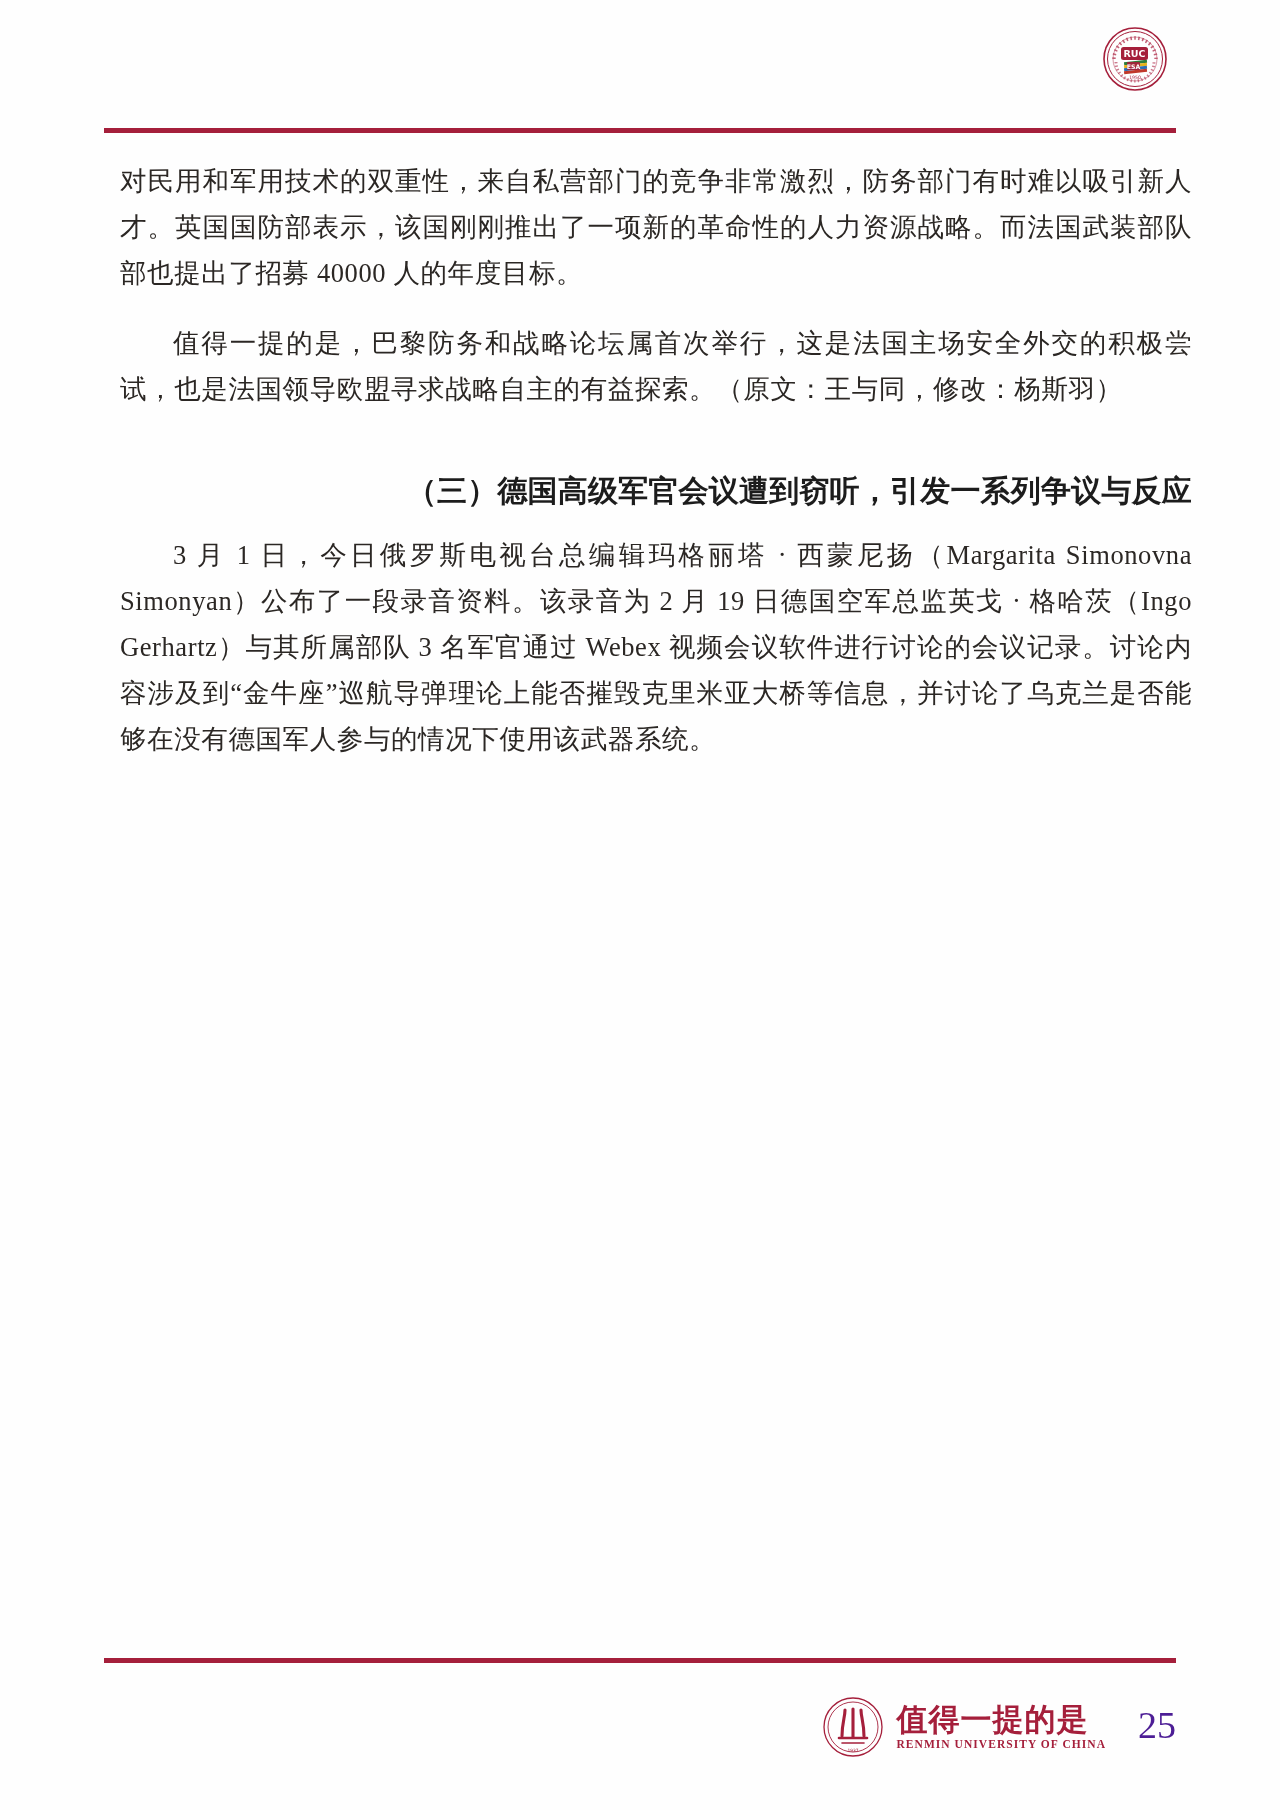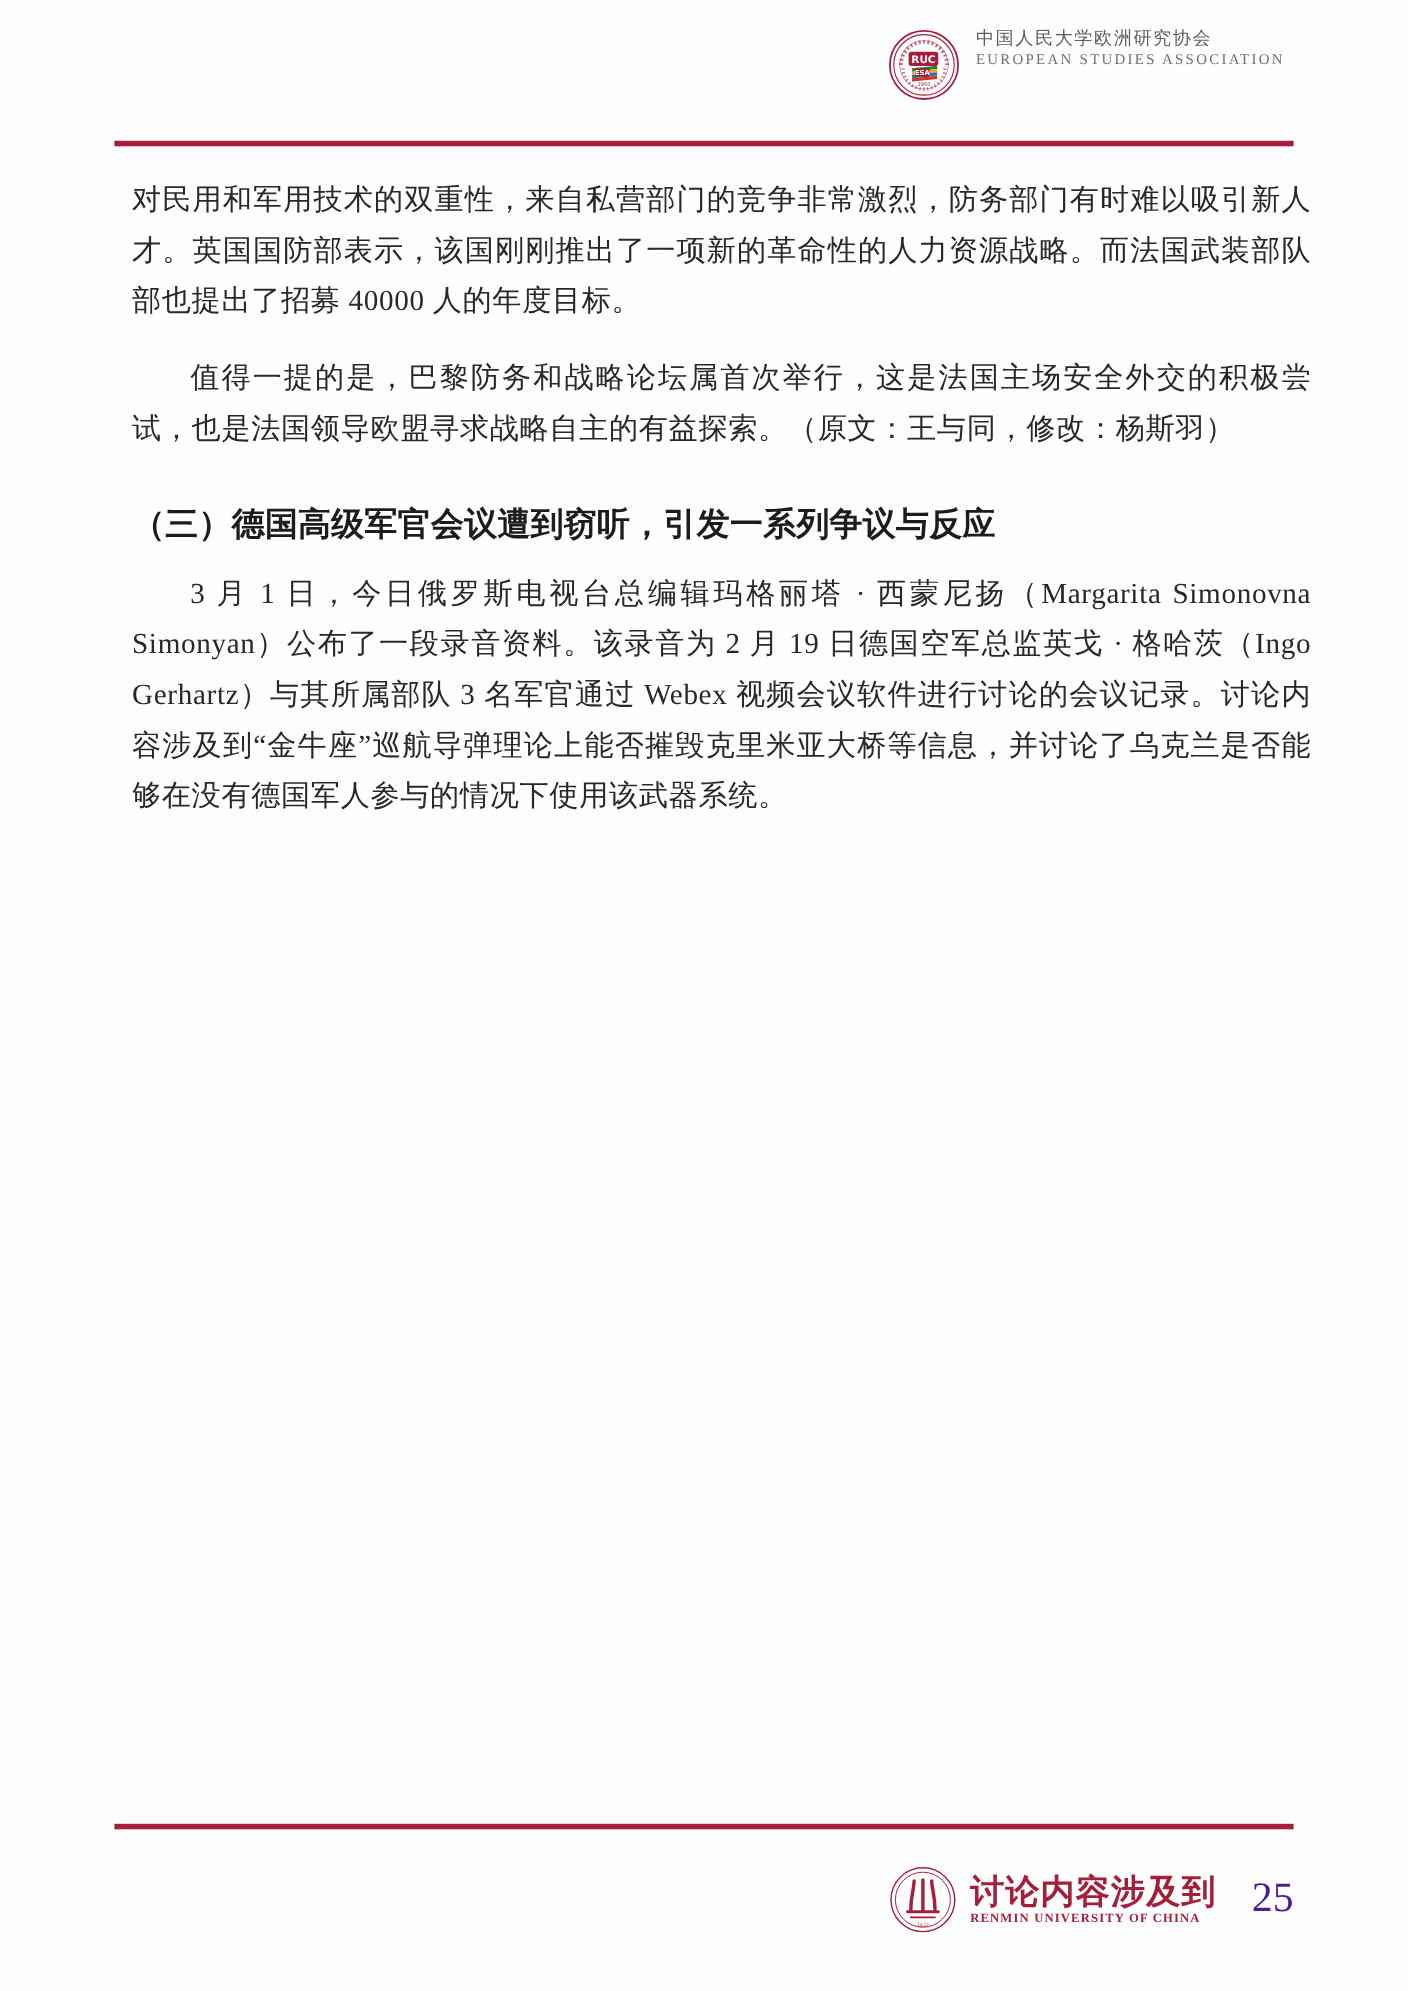--- a/index.html
+++ b/index.html
@@ -88,27 +88,28 @@
     color: #2b2724;
     text-align: justify;
     text-justify: inter-character;
     letter-spacing: 0.6px;
     text-indent: 0;
   }
   p.body.indent { text-indent: 2em; }
   p.body + p.body { margin-top: 24px; }
 
   h2.section-heading {
-    margin: 40px 0 14px 0;
-    font-family: Liberation Serif, serif;
+    margin: 56px 0 14px 0;
+    font-family: Liberation Mono, monospace;
     font-size: 30px;
     font-weight: bold;
     line-height: 50px;
     color: #1c1c1c;
     letter-spacing: 0.2px;
+    text-align: right;
   }
 
   
   .footer {
     position: absolute;
     left: 104px;
     right: 104px;
     top: 1682px;
     height: 90px;
     display: flex;
@@ -178,24 +179,20 @@
           <rect x="22" y="38" width="23" height="3" fill="#e8b21c" transform="rotate(-6 33 39)"></rect>
           <rect x="22" y="41" width="23" height="3" fill="#2d6fb5" transform="rotate(-6 33 42)"></rect>
           <rect x="22" y="44" width="23" height="3" fill="#c0392b" transform="rotate(-6 33 45)"></rect>
         </g>
         <rect x="25" y="36" width="13" height="8" rx="1" fill="#A51F3B" opacity="0.92"></rect>
         <text x="31.5" y="42.6" font-family="DejaVu Sans, sans-serif" font-size="6.2" font-weight="bold" fill="#ffffff" text-anchor="middle">ESA</text>
         <text x="33" y="52.5" font-family="DejaVu Sans, sans-serif" font-size="4.6" fill="#A51F3B" text-anchor="middle">1950</text>
       </svg>
     </div>
 
-    <div class="masthead-text">
-      <div class="masthead-cn">中国人民大学欧洲研究协会</div>
-      <div class="masthead-en">EUROPEAN  STUDIES  ASSOCIATION</div>
-    </div>
   </div>
 
   <div class="rule rule-top"></div>
 
   <div class="content">
 
     <p class="body">对民用和军用技术的双重性，来自私营部门的竞争非常激烈，防务部门有时难以吸引新人才。英国国防部表示，该国刚刚推出了一项新的革命性的人力资源战略。而法国武装部队部也提出了招募 40000 人的年度目标。</p>
 
     <p class="body indent">值得一提的是，巴黎防务和战略论坛属首次举行，这是法国主场安全外交的积极尝试，也是法国领导欧盟寻求战略自主的有益探索。（原文：王与同，修改：杨斯羽）</p>
 
@@ -217,20 +214,20 @@
 
           <path d="M20 40 C20 27, 23 21, 23 14" fill="none" stroke="#A51F3B" stroke-width="3.1" stroke-linecap="round"></path>
           <path d="M31 41 C31 26, 31 20, 31 13" fill="none" stroke="#A51F3B" stroke-width="3.1" stroke-linecap="round"></path>
           <path d="M42 40 C42 27, 39 21, 39 14" fill="none" stroke="#A51F3B" stroke-width="3.1" stroke-linecap="round"></path>
           <path d="M17 42 H45" stroke="#A51F3B" stroke-width="2.6" stroke-linecap="round"></path>
           <path d="M20 47 H42" stroke="#A51F3B" stroke-width="1.6" stroke-linecap="round"></path>
           <text x="31" y="56" font-family="DejaVu Sans, sans-serif" font-size="4.4" fill="#A51F3B" text-anchor="middle">1937</text>
         </svg>
       </div>
       <div class="ruc-words">
-        <div class="ruc-cn">讨论内容涉及到</div>
+        <div class="ruc-cn">值得一提的是</div>
         <div class="ruc-en">RENMIN UNIVERSITY OF CHINA</div>
       </div>
     </div>
     <div class="page-number">25</div>
   </div>
 
 </div>
 
 </body></html>

